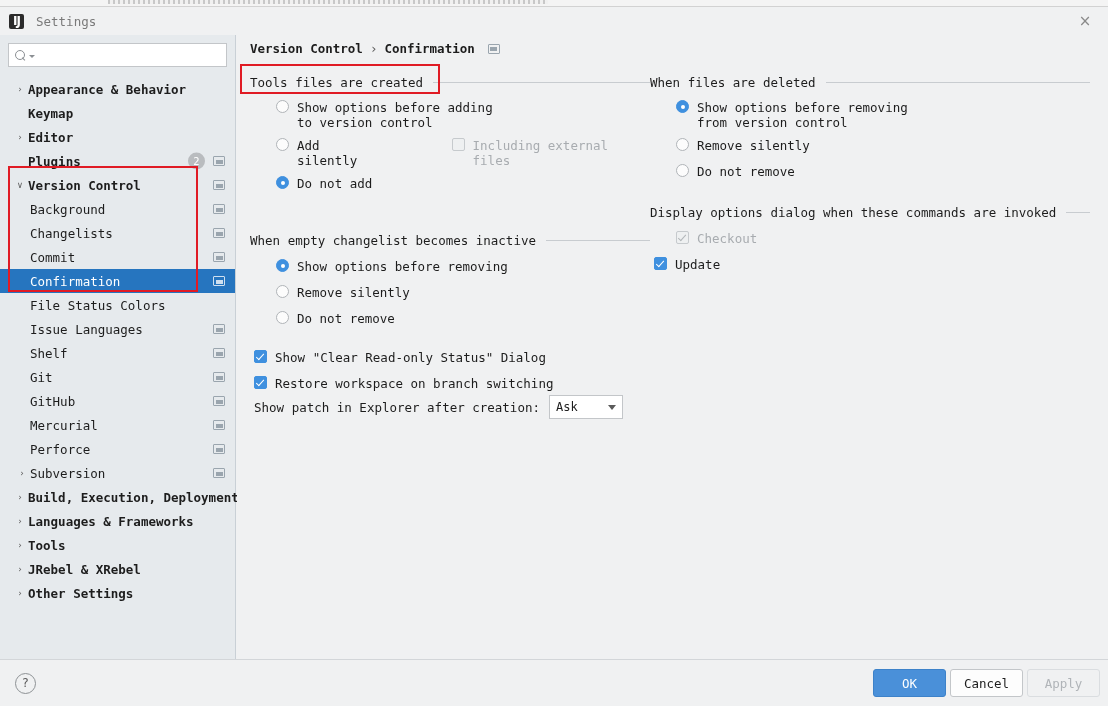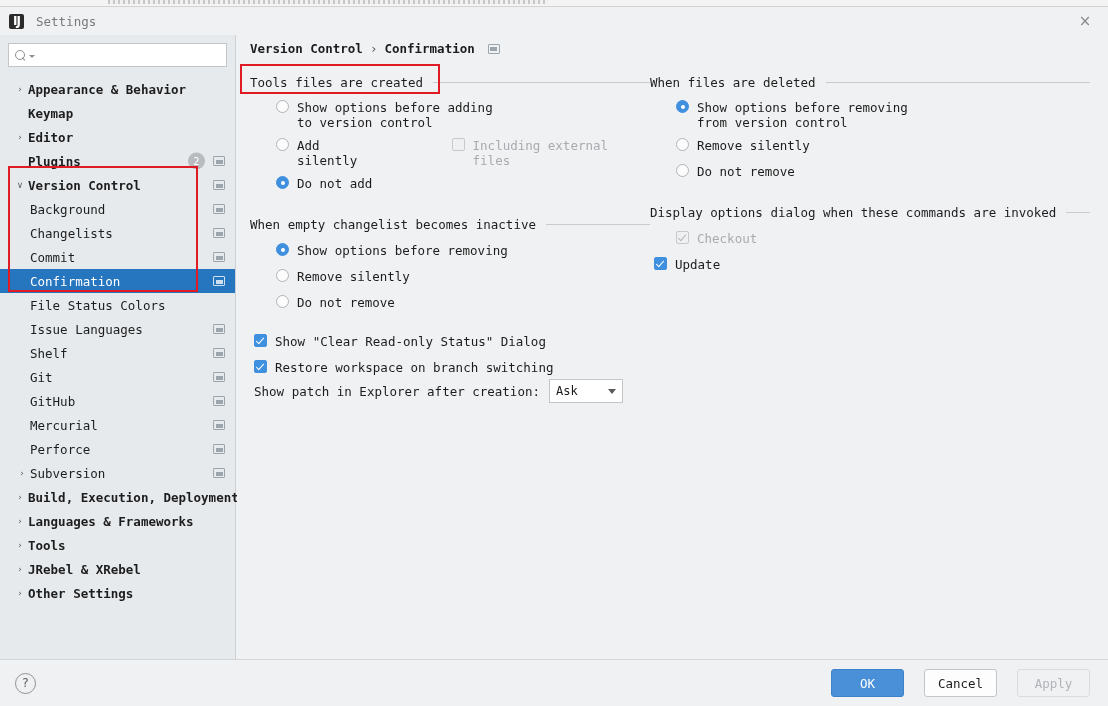--- a/index.html
+++ b/index.html
@@ -206,21 +206,21 @@
     position: absolute; left: 0; top: 659px; width: 1108px; height: 47px;
     background: #f0f1f2; border-top: 1px solid #d3d6d9;
     display: flex; align-items: center;
   }
   .help-btn {
     width: 21px; height: 21px; border-radius: 50%; border: 1.3px solid #8e9295;
     color: #5a5a5a; font-size: 12px; margin-left: 15px;
     display: flex; align-items: center; justify-content: center; cursor: pointer;
     font-family: "DejaVu Sans", sans-serif;
   }
-  .btns { margin-left: auto; margin-right: 18px; display: flex; gap: 20px; }
+  .btns { margin-left: auto; margin-right: 8px; display: flex; gap: 4px; }
   .btn {
     min-width: 73px; height: 28px; border-radius: 3px; font-size: 12.5px;
     display: flex; align-items: center; justify-content: center; cursor: pointer;
     font-family: "DejaVu Sans Mono", monospace;
   }
   .btn.primary { background: #4a90d9; color: #fff; border: 1px solid #3d82c9; }
   .btn.normal  { background: #fdfdfd; color: #1d1d1d; border: 1px solid #c3c6c9; }
   .btn.disabled { background: #f0f1f2; color: #b0b4b8; border: 1px solid #dadde0; cursor: default; }
 </style>
 </head>
@@ -392,21 +392,21 @@
             <span class="opt-label disabled-text">Including external files</span>
           </div>
         </div>
 
         <div class="opt-row indent" style="margin-top:5px">
           <span class="radio on"></span>
           <span class="opt-label">Do not add</span>
         </div>
       </div>
 
-      <div class="section-head" style="margin-top:18px">
+      <div class="section-head" style="margin-top:34px">
         <span>When empty changelist becomes inactive</span>
         <span class="rule"></span>
       </div>
 
       <div style="margin-top:5px">
         <div class="opt-row indent">
           <span class="radio on"></span>
           <span class="opt-label">Show options before removing</span>
         </div>
         <div class="opt-row indent" style="margin-top:4px">

